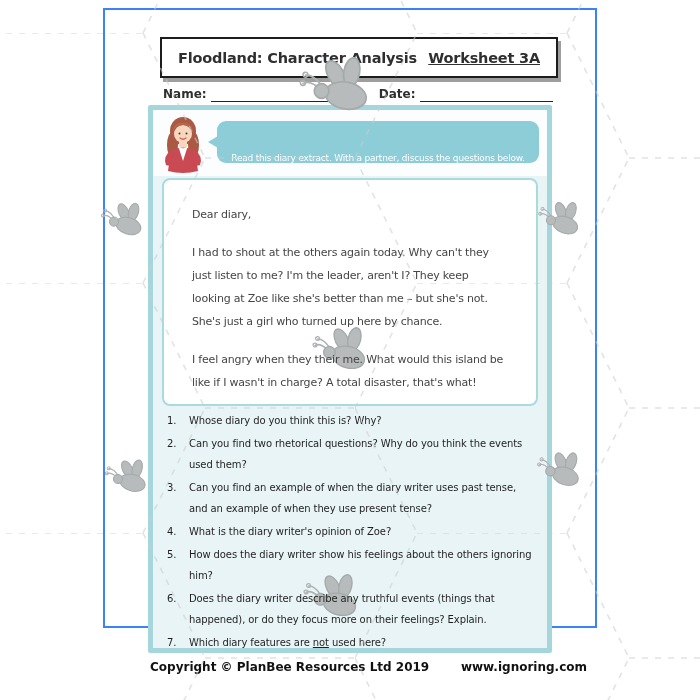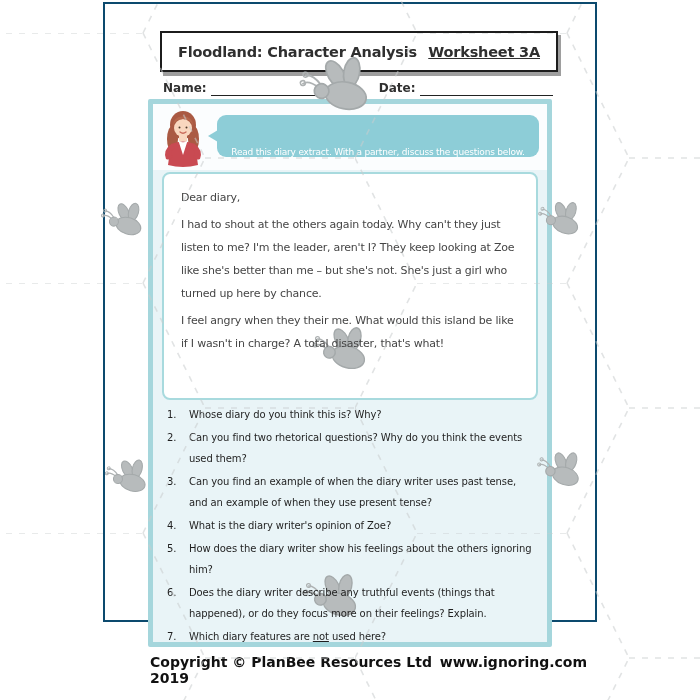--- a/index.html
+++ b/index.html
@@ -2,22 +2,22 @@
 <html><head>
 <meta charset="utf-8">
 <style>
   html,body{margin:0;padding:0;}
   body{
     width:700px;height:700px;position:relative;background:#ffffff;overflow:hidden;
     font-family:"DejaVu Sans", sans-serif;color:#2f2f2f;
   }
   
   .page{
-    position:absolute;left:103px;top:2px;width:494px;height:620px;
-    background:#ffffff;border:2px solid #0c4a6e;box-sizing:border-box;
+    position:absolute;left:103px;top:8px;width:494px;height:620px;
+    background:#ffffff;border:2px solid #3b82f6;box-sizing:border-box;
   }
   
   .header-box{
     position:absolute;left:55px;top:27px;width:398px;height:41px;box-sizing:border-box;
     background:#ffffff;border:2px solid #1c1c1c;box-shadow:3px 4px 0 #9e9e9e;
     display:flex;justify-content:space-between;align-items:center;padding:0 16px;
   }
   .header-box .title{font-weight:bold;font-size:14.5px;letter-spacing:-0.2px;}
   .header-box .wslabel{font-weight:bold;font-size:14.5px;letter-spacing:-0.2px;text-decoration:underline;}
   
@@ -46,38 +46,38 @@
     border-top:6px solid transparent;border-bottom:6px solid transparent;
     border-right:10px solid #8dcdd7;
   }
   
   .diary{
     position:absolute;left:9px;top:68px;width:376px;height:228px;box-sizing:border-box;
     background:#ffffff;border:2px solid #a8dade;border-radius:8px;
     padding:8px 13px;overflow:hidden;
   }
   .diary p{
-    margin:4px;font-size:11px;line-height:23px;color:#454545;letter-spacing:-0.2px;
+    margin:15px;font-size:11px;line-height:23px;color:#454545;letter-spacing:-0.2px;
     position:relative;z-index:45;
   }
   
   .questions{
     position:absolute;left:14px;top:300px;width:368px;list-style:none;margin:0;padding:0;
   }
   .questions li{
     display:flex;margin:0 0 2px 0;font-size:10px;line-height:21px;color:#1f1f1f;
     position:relative;z-index:45;
   }
   .qnum{flex:0 0 22px;}
   .qtext{flex:1;letter-spacing:-0.1px;}
   .u{text-decoration:underline;}
   
   .footer{
     position:absolute;left:45px;right:8px;top:650px;display:flex;
-    justify-content:center;font-weight:bold;font-size:14px;color:#111;
+    justify-content:space-between;font-weight:bold;font-size:12px;color:#111;
   }
   
   .bee{position:absolute;z-index:40;pointer-events:none;}
   
   .hex-overlay{
     position:absolute;left:0;top:0;width:700px;height:700px;z-index:50;
     pointer-events:none;opacity:0.55;
   }
   svg{display:block;}
   .defs-hidden{position:absolute;width:0;height:0;overflow:hidden;}

